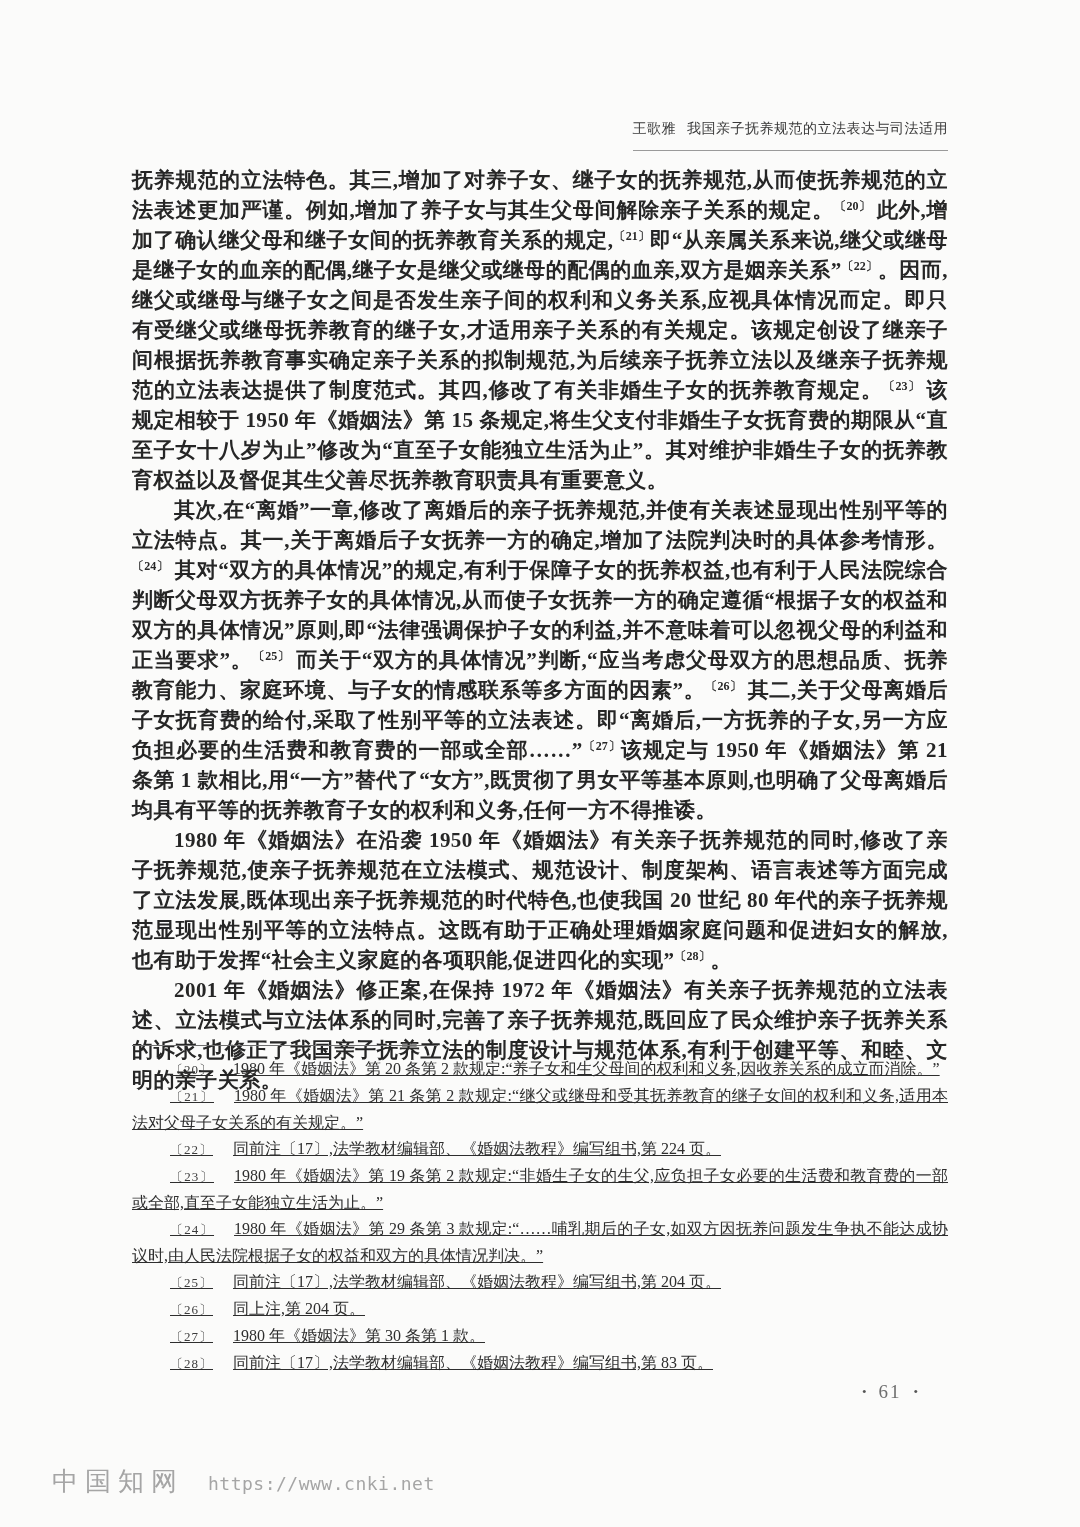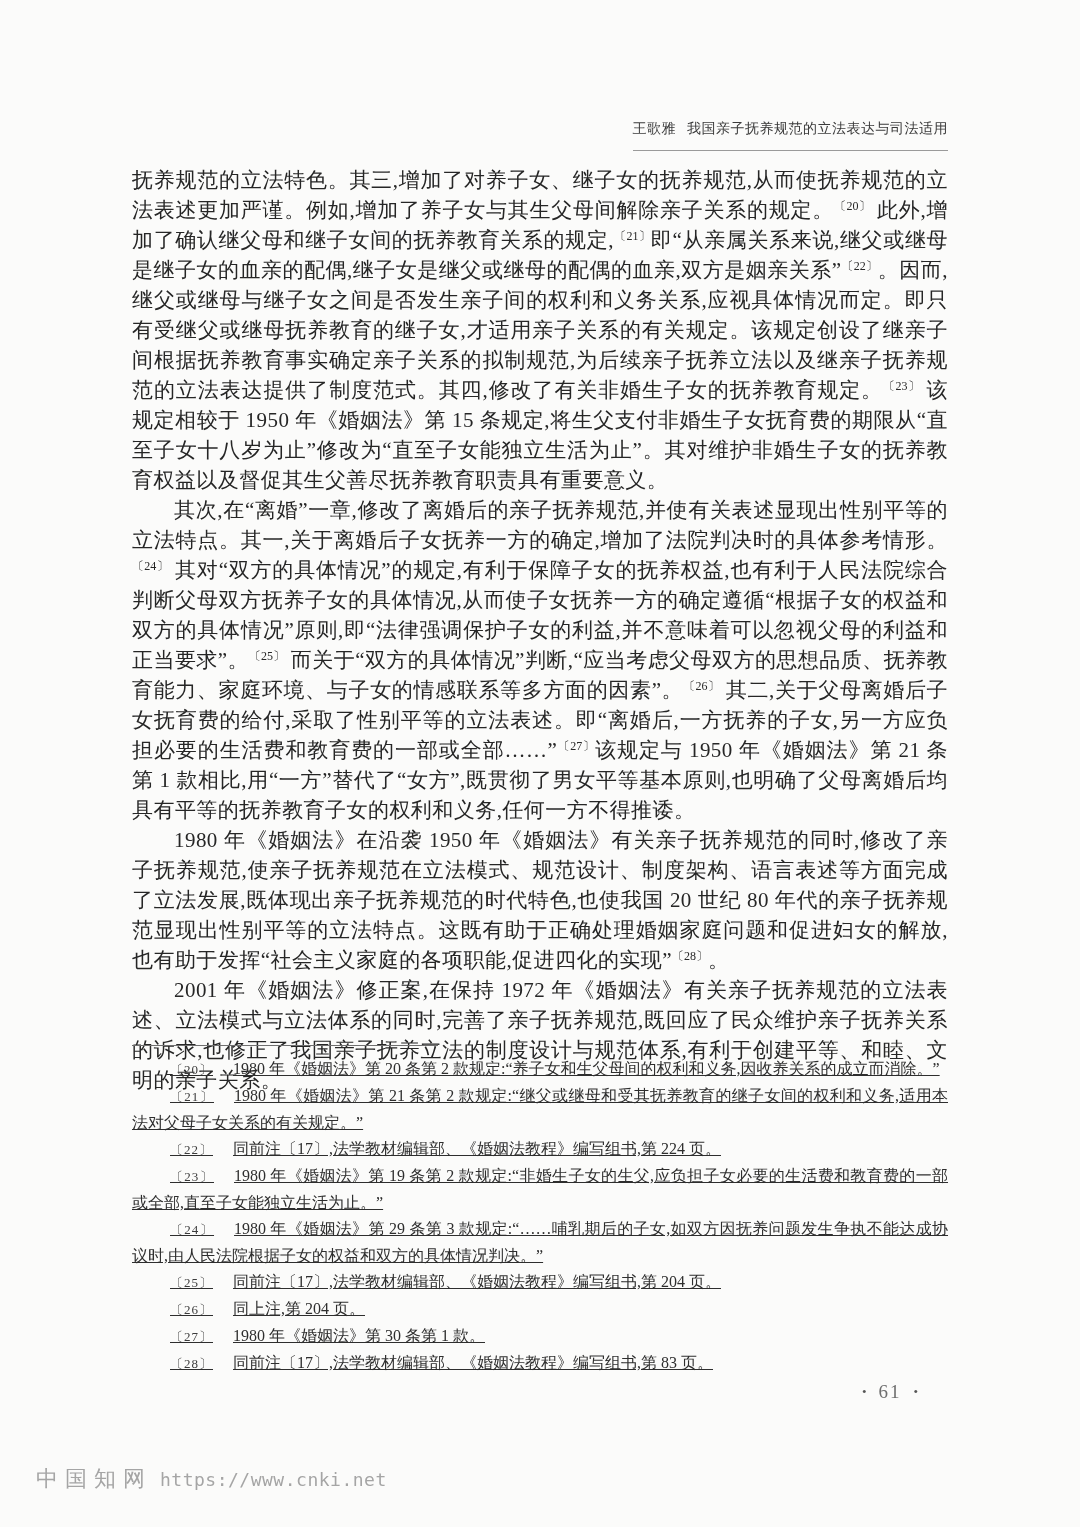--- a/index.html
+++ b/index.html
@@ -28,20 +28,21 @@
 
   
   .body-text {
     position: absolute;
     left: 132px; top: 165px; width: 816px;
     font-size: 21px;
     line-height: 30px;
     letter-spacing: 0.45px;
     text-align: justify;
     color: #262626;
+    font-weight: bold;
   }
   .body-text p { margin: 0; }
   .body-text p.indent { text-indent: 2em; }
   .sup {
     font-size: 12px;
     vertical-align: 7px;
     line-height: 0;
     letter-spacing: 0;
   }
 
@@ -81,25 +82,25 @@
   .page-number .dot { font-size: 13px; vertical-align: 2px; color: #555; }
   .page-number .num { margin: 0 12px; letter-spacing: 2px; }
 
   
   .watermark {
     position: absolute;
     left: 36px; top: 1464px;
     color: #a5a5a5;
     white-space: nowrap;
   }
-  .watermark .brand { font-size: 22px; letter-spacing: 7px; }
+  .watermark .brand { font-size: 26px; letter-spacing: 7px; margin-left: 16px; }
   .watermark .url {
     font-family: "DejaVu Sans Mono", "Liberation Mono", monospace;
     font-size: 18px;
-    margin-left: 8px;
+    margin-left: 24px;
     letter-spacing: 0.5px;
   }
 </style>
 </head>
 <body>
 
 <div class="page">
 
   <div class="header">
     <span class="author">王歌雅</span><span>我国亲子抚养规范的立法表达与司法适用</span>

